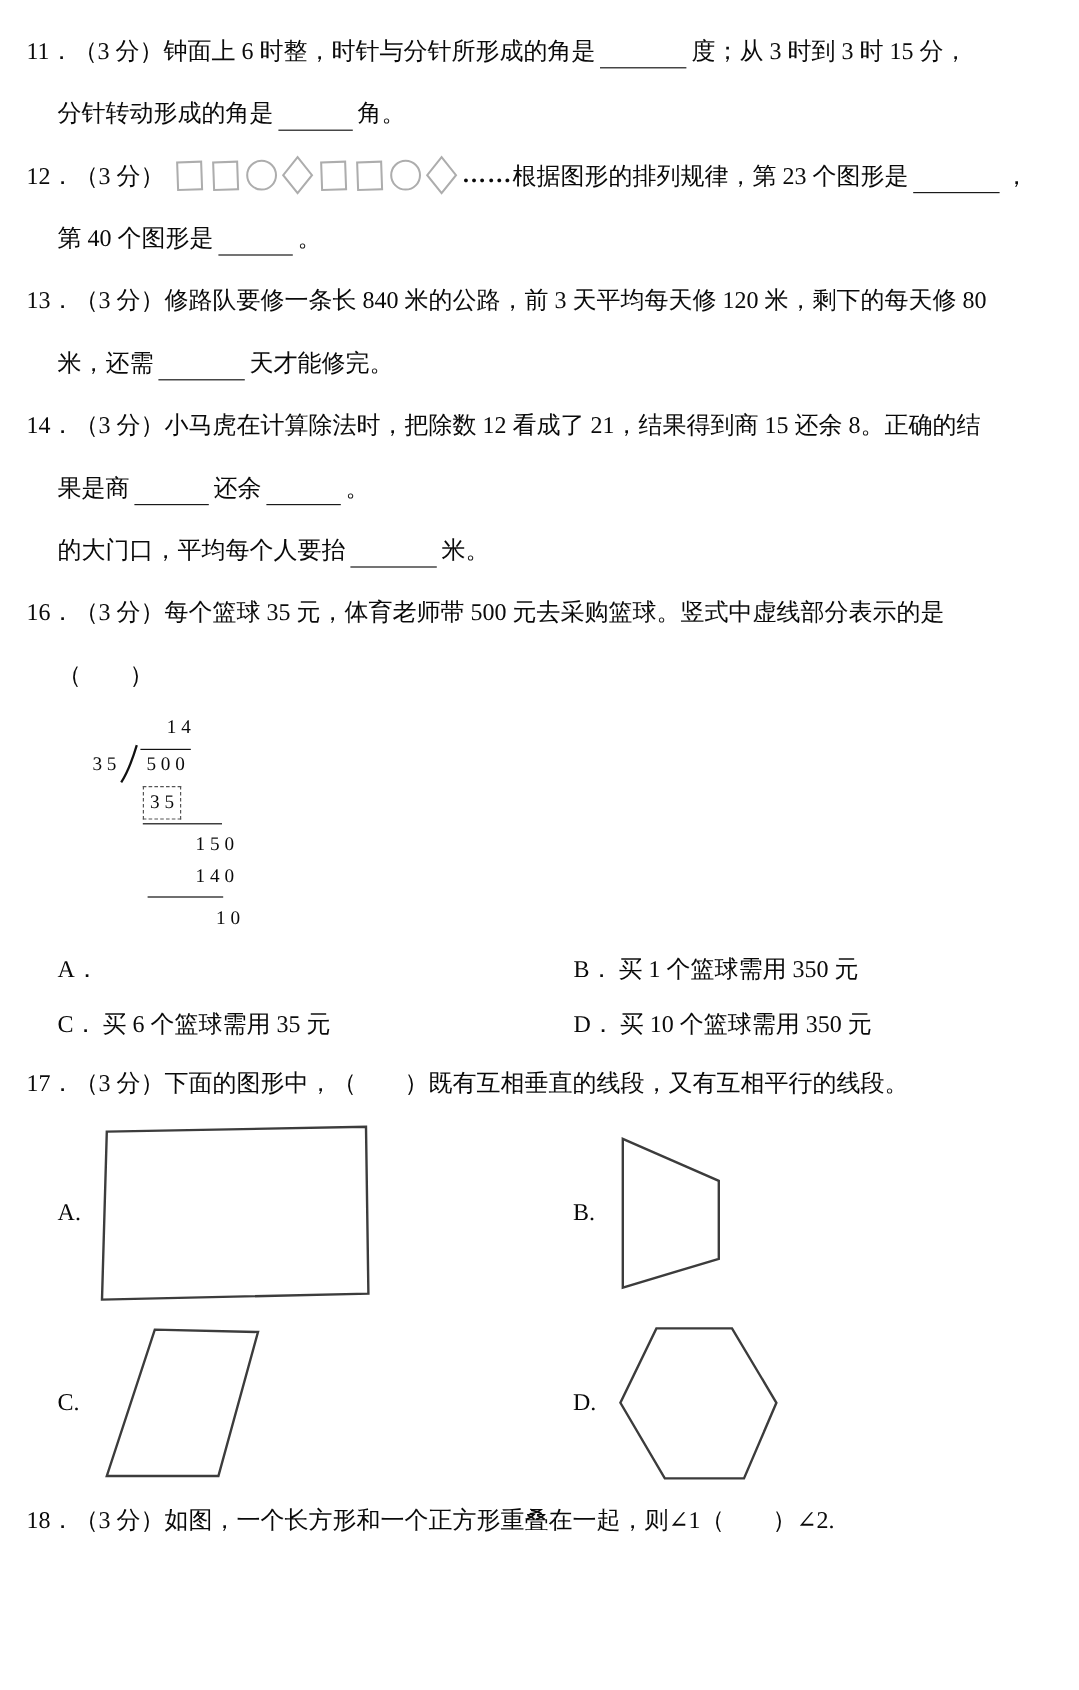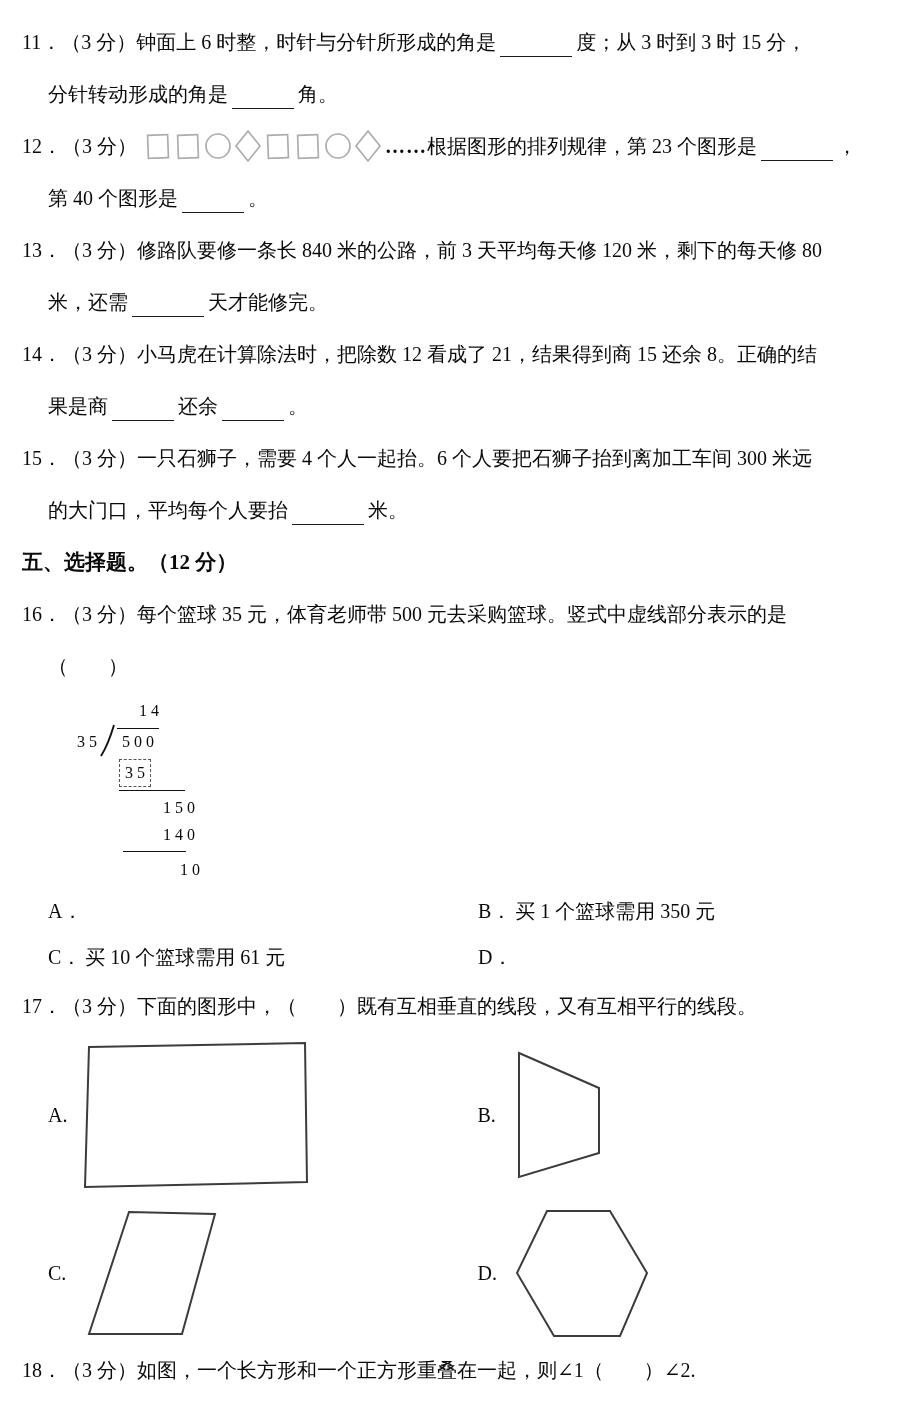--- a/index.html
+++ b/index.html
@@ -114,30 +114,24 @@
     <span>米，还需</span><span class="blank"></span><span>天才能修完。</span>
   </div>
 
   <div class="line">
     <span>14．（3 分）小马虎在计算除法时，把除数 12 看成了 21，结果得到商 15 还余 8。正确的结</span>
   </div>
   <div class="line cont">
     <span>果是商</span><span class="blank narrow"></span><span>还余</span><span class="blank narrow"></span><span>。</span>
   </div>
 
-  <div class="line">
-    <span>15．（3 分）一只石狮子，需要 4 个人一起抬。6 个人要把石狮子抬到离加工车间 300 米远</span>
-  </div>
   <div class="line cont">
     <span>的大门口，平均每个人要抬</span><span class="blank"></span><span>米。</span>
   </div>
 
-  <div class="line">
-    <span class="section-title">五、选择题。（12 分）</span>
-  </div>
 
   <div class="line">
     <span>16．（3 分）每个篮球 35 元，体育老师带 500 元去采购篮球。竖式中虚线部分表示的是</span>
   </div>
   <div class="line cont">
     <span>（　　）</span>
   </div>
 
   <div class="division">
     <div class="div-quotient">1 4</div>
@@ -159,24 +153,24 @@
   <div class="opt-row">
     <div class="opt opt-left">
       <span class="opt-label">A．</span>
     </div>
     <div class="opt">
       <span class="opt-label">B．</span><span>买 1 个篮球需用 350 元</span>
     </div>
   </div>
   <div class="opt-row">
     <div class="opt opt-left">
-      <span class="opt-label">C．</span><span>买 10 个篮球需用 61 元</span>
+      <span class="opt-label">C．</span><span>买 6 个篮球需用 35 元</span>
     </div>
     <div class="opt">
-      <span class="opt-label">D．</span>
+      <span class="opt-label">D．</span><span>买 10 个篮球需用 350 元</span>
     </div>
   </div>
 
   <div class="line">
     <span>17．（3 分）下面的图形中，（　　）既有互相垂直的线段，又有互相平行的线段。</span>
   </div>
 
   <div class="fig-row fig-row1">
     <div class="fig-cell">
       <span class="fig-label">A.</span>

